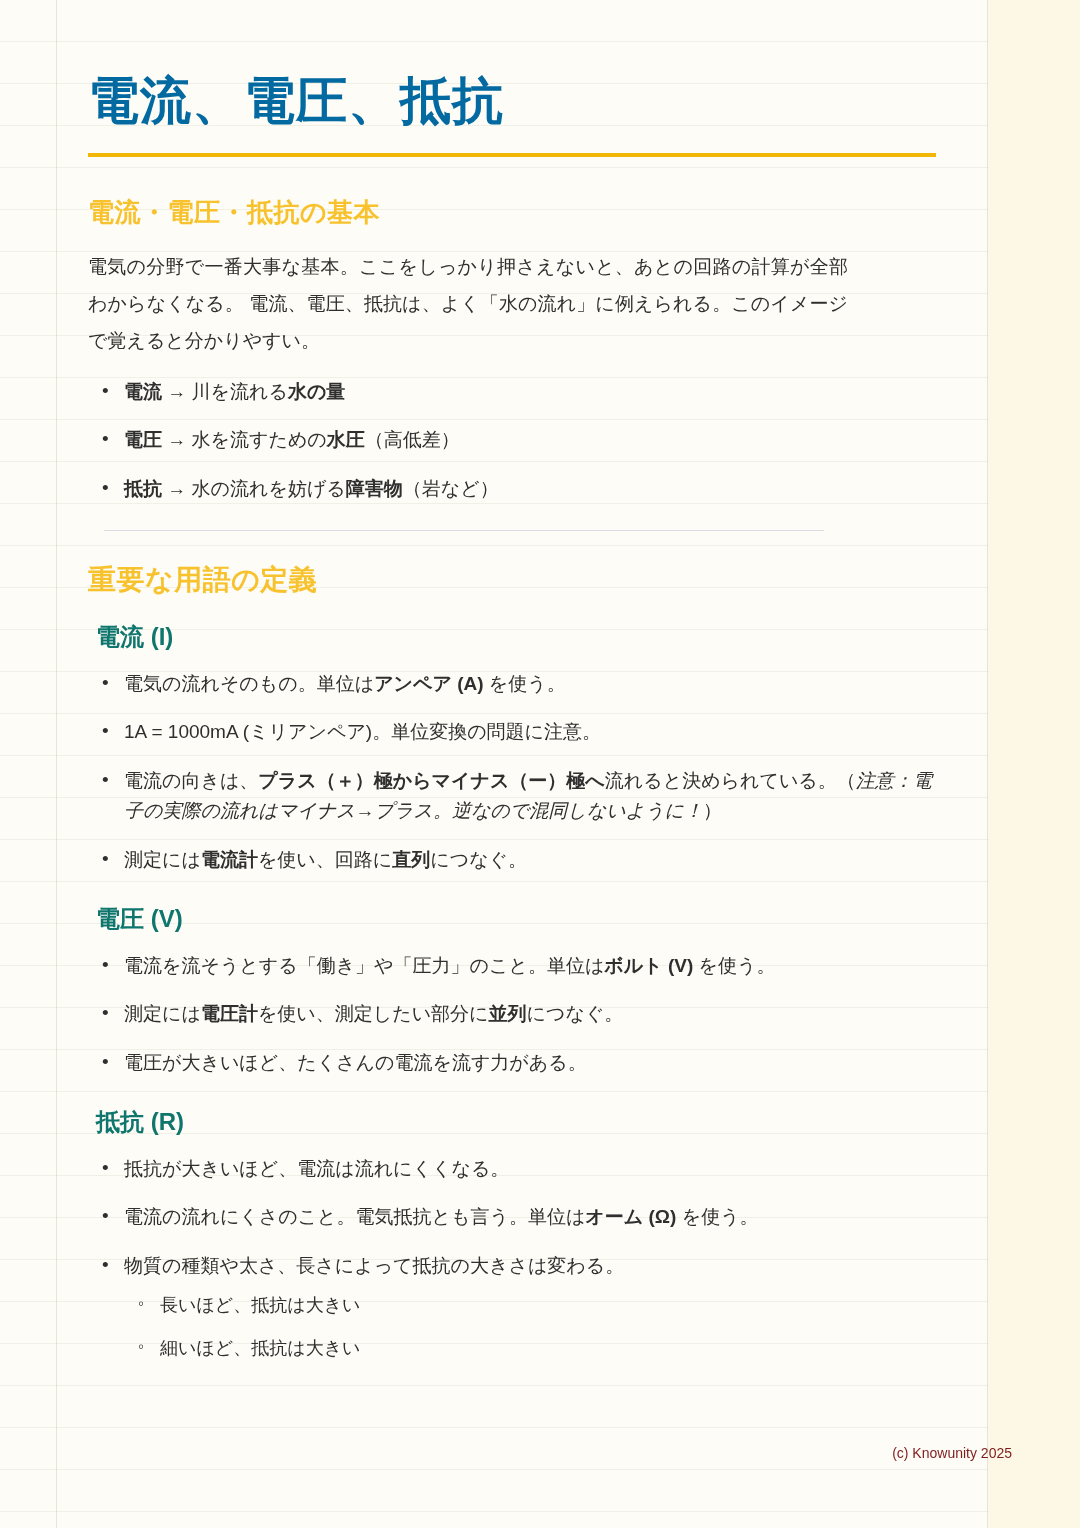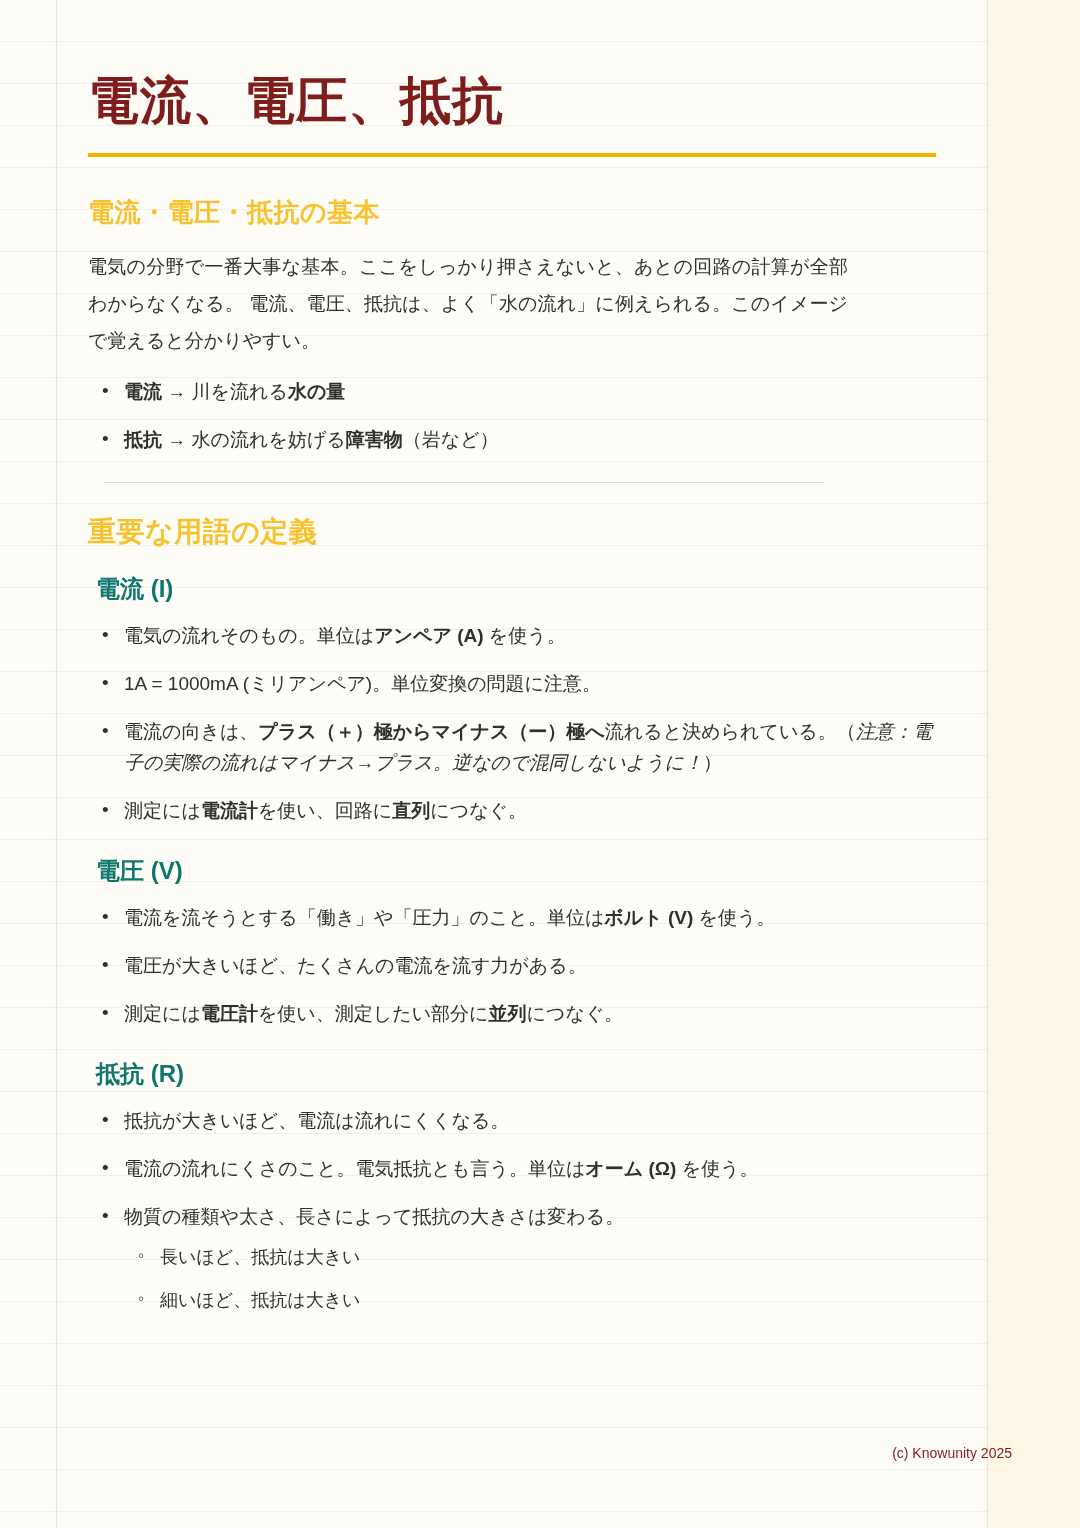--- a/index.html
+++ b/index.html
@@ -56,21 +56,21 @@
   .page {
     position: relative;
     padding: 72px 140px 40px 88px;
     box-sizing: border-box;
   }
 
   h1.doc-title {
     font-size: 51px;
     line-height: 1.15;
     margin: 0 0 22px 0;
-    color: #7f1d1d;
+    color: #0369a1;
     font-weight: bold;
     letter-spacing: 1px;
   }
   .title-rule {
     height: 4px;
     background: #f2b705;
     width: 848px;
     margin: 0 0 38px 0;
   }
 
@@ -174,20 +174,23 @@
 
   <h1 class="doc-title">電流、電圧、抵抗</h1>
   <div class="title-rule"></div>
 
   <h2 class="section-title">電流・電圧・抵抗の基本</h2>
   <p class="body-text">電気の分野で一番大事な基本。ここをしっかり押さえないと、あとの回路の計算が全部わからなくなる。 電流、電圧、抵抗は、よく「水の流れ」に例えられる。このイメージで覚えると分かりやすい。</p>
 
   <ul class="bullets">
     <li>
       <b>電流</b><span> → </span><span>川を流れる</span><b>水の量</b><span></span>
+    </li>
+    <li>
+      <b>電圧</b><span> → </span><span>水を流すための</span><b>水圧</b><span>（高低差）</span>
     </li>
     <li>
       <b>抵抗</b><span> → </span><span>水の流れを妨げる</span><b>障害物</b><span>（岩など）</span>
     </li>
   </ul>
 
   <div class="divider"></div>
 
   <h2 class="section-title big">重要な用語の定義</h2>
 
@@ -195,22 +198,22 @@
       <h3 class="term-title">電流 (I)</h3>
       <ul class="bullets">
         <li><span>電気の流れそのもの。単位は</span><b>アンペア (A)</b><span> を使う。</span></li>
         <li><span>1A = 1000mA (ミリアンペア)。単位変換の問題に注意。</span></li>
         <li><span>電流の向きは、</span><b>プラス（＋）極からマイナス（ー）極へ</b><span>流れると決められている。（</span><span class="em-note">注意：電子の実際の流れはマイナス→プラス。逆なので混同しないように！</span><span>）</span></li>
         <li><span>測定には</span><b>電流計</b><span>を使い、回路に</span><b>直列</b><span>につなぐ。</span></li>
       </ul>
       <h3 class="term-title">電圧 (V)</h3>
       <ul class="bullets">
         <li><span>電流を流そうとする「働き」や「圧力」のこと。単位は</span><b>ボルト (V)</b><span> を使う。</span></li>
+        <li><span>測定には</span><b>電圧計</b><span>を使い、測定したい部分に</span><b>並列</b><span>につなぐ。</span></li>
         <li><span>電圧が大きいほど、たくさんの電流を流す力がある。</span></li>
-        <li><span>測定には</span><b>電圧計</b><span>を使い、測定したい部分に</span><b>並列</b><span>につなぐ。</span></li>
       </ul>
       <h3 class="term-title">抵抗 (R)</h3>
       <ul class="bullets">
         <li><span>抵抗が大きいほど、電流は流れにくくなる。</span></li>
         <li><span>電流の流れにくさのこと。電気抵抗とも言う。単位は</span><b>オーム (Ω)</b><span> を使う。</span></li>
         <li><span>物質の種類や太さ、長さによって抵抗の大きさは変わる。</span><ul class="bullets sub">
             <li>長いほど、抵抗は大きい</li>
             <li>細いほど、抵抗は大きい</li>
           </ul></li>
       </ul>

